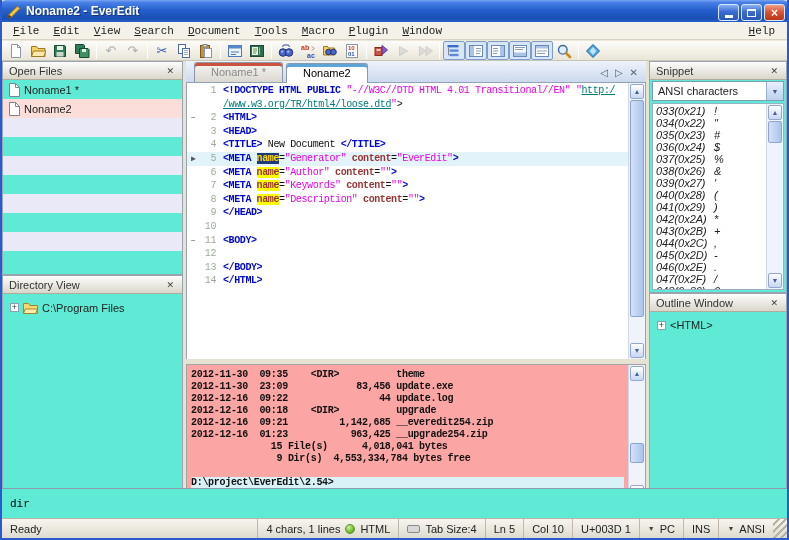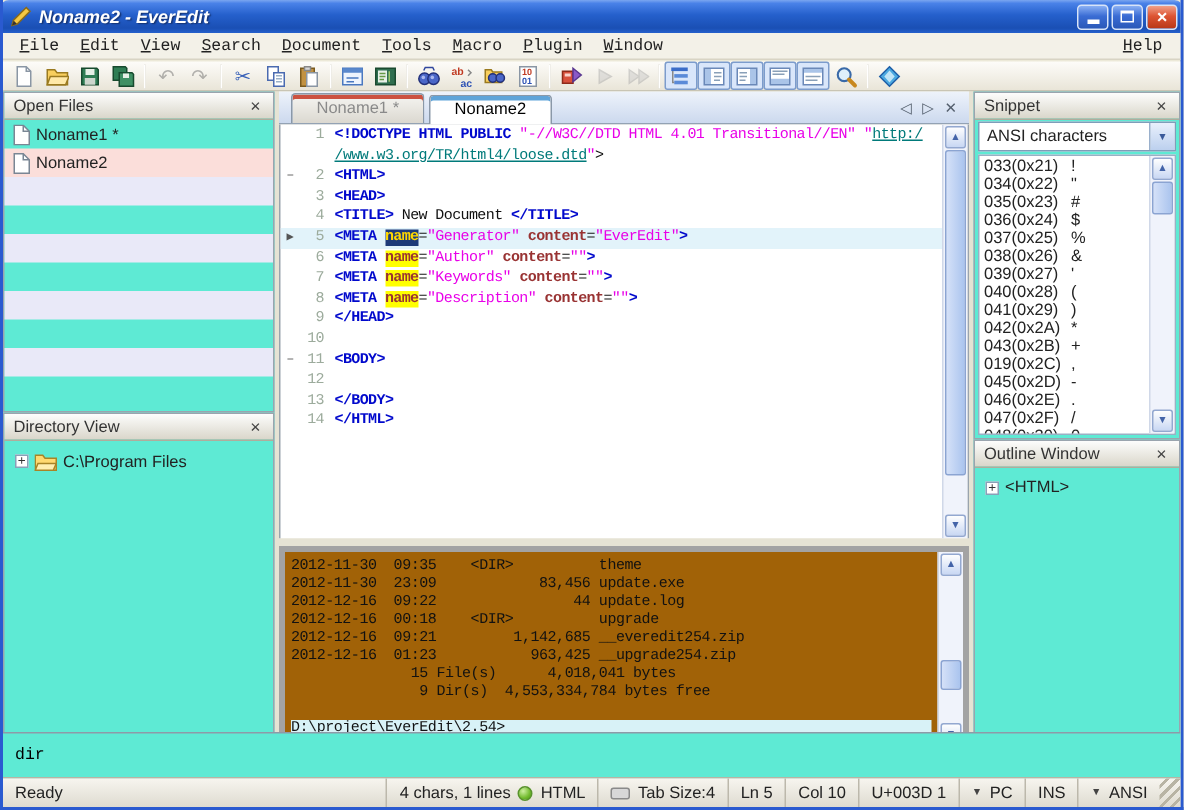--- a/index.html
+++ b/index.html
@@ -5,21 +5,21 @@
   * { margin:0; padding:0; box-sizing:border-box; }
   html,body { width:789px; height:540px; overflow:hidden; }
   body {
     font-family:"Liberation Sans", sans-serif; font-size:11px; color:#222;
     background:#ece9d8; position:relative;
     border-left:2px solid #2a5ad0; border-right:2px solid #2a5ad0; border-bottom:2px solid #2a5ad0;
   }
   
   .titlebar { position:absolute; top:0; left:-2px; right:-2px; height:22px;
     background:linear-gradient(180deg,#7ba6f0 0%,#4a82e8 10%,#2560cc 45%,#1a4fb4 85%,#2560cc 100%);
-    display:flex; align-items:center; padding:4px 4px; border-radius:6px 6px 0 0;font-style:italic; }
+    display:flex; align-items:flex-start; padding:4px 4px; border-radius:6px 6px 0 0; }
   .titlebar .ticon { width:16px; height:16px; margin:0 4px 0 2px; }
   .titlebar .ttext { color:#fff; font-weight:bold; font-size:12px; text-shadow:1px 1px 1px #14316e; flex:1; }
   .winbtns { display:flex; gap:2px; }
   .wbtn { width:21px; height:17px; border-radius:3px; border:1px solid #d8e4f8;
     background:linear-gradient(180deg,#8ab0f4,#3a6cd4 45%,#2a58b8); display:flex; align-items:center; justify-content:center; }
   .wbtn.close { background:linear-gradient(180deg,#f0a088,#dd5433 45%,#b83818); }
   .wbtn .minbar { width:8px; height:3px; background:#fff; margin-top:7px; }
   .wbtn .maxbox { width:9px; height:8px; border:1px solid #fff; border-top:2px solid #fff; }
   .wbtn.close span { color:#fff; font-weight:bold; font-size:12px; line-height:12px; }
   
@@ -75,33 +75,33 @@
   .ed-row .fold { display:inline-block; width:13px; text-align:center; color:#555; font-size:8px; letter-spacing:0; }
   .ed-row .num { display:inline-block; width:23px; text-align:right; padding-right:7px; color:#9cab9c; }
   .sg-tag  { color:#0008cc; font-weight:bold; }
   .sg-str  { color:#e800e8; }
   .sg-url  { color:#007a7a; text-decoration:underline; }
   .sg-txt  { color:#101010; }
   .sg-attr { color:#993333; font-weight:bold; }
   .sg-sel  { background:#1e3a78; color:#ffd800; font-weight:bold; }
   .sg-hl   { background:#ffff00; color:#993333; font-weight:bold; }
   .hsplit { position:absolute; top:298px; left:0; right:0; height:5px; background:#e6e3d4; }
-  .console { position:absolute; top:303px; left:0; right:0; bottom:0; background:#a16207; border:4px solid #a3a3a3; overflow:hidden; }
+  .console { position:absolute; top:303px; left:0; right:0; bottom:0; background:#fca5a5; border:1px solid #a3a3a3; overflow:hidden;font-weight:bold; }
   .console-out { position:absolute; inset:2px 17px 0 0; padding:2px 4px 0; overflow:hidden; }
   .con-line { height:12px; line-height:12px; white-space:pre;
     font-family:"Liberation Mono", monospace; font-size:10px; letter-spacing:-0.3px; color:#111; }
   .con-line.prompt { background:#d8f2f7; }
   .snippet { left:647px; top:0; right:0; height:232px; }
   .combo { position:absolute; top:19px; left:2px; right:2px; height:20px; border:1px solid #7f9db9;
     background:#fff; display:flex; align-items:center; padding-left:5px; }
   .combo-btn { margin-left:auto; width:17px; height:18px; border-left:1px solid #9ab0cc;
     background:linear-gradient(180deg,#e9f0fc,#bcd0ee); display:flex; align-items:center; justify-content:center;
     color:#3a5a9a; font-size:7px; }
   .sn-list { position:absolute; top:41px; left:2px; right:2px; bottom:2px; border:1px solid #9ab0c4; overflow:hidden; background:#fff; }
-  .sn-inner { position:absolute; inset:1px 17px 0 3px; overflow:hidden; }
+  .sn-inner { position:absolute; inset:1px 17px 0 3px; overflow:hidden;font-style:italic; }
   .sn-row { height:12px; line-height:12px; display:flex; }
   .sn-code { width:58px; }
   .sn-char { }
   .outline { left:647px; top:232px; right:0; bottom:0; }
   .outline .tree-row { font-family:"Liberation Sans",sans-serif; }
   
   .vscroll { position:absolute; top:0; right:0; bottom:0; width:17px; background:#f0f3fb; border-left:1px solid #d0d8e8; }
   .sb-btn { position:absolute; left:1px; right:1px; height:15px; border:1px solid #93a8d0; border-radius:2px;
     background:linear-gradient(180deg,#fefefe,#c8d7f3); color:#4464a8; font-size:7px; text-align:center; line-height:14px; }
   .sb-up { top:1px; } .sb-down { bottom:1px; }
@@ -481,21 +481,21 @@
           </div>
           <div class="sn-row">
             <span class="sn-code">042(0x2A)</span>
             <span class="sn-char">*</span>
           </div>
           <div class="sn-row">
             <span class="sn-code">043(0x2B)</span>
             <span class="sn-char">+</span>
           </div>
           <div class="sn-row">
-            <span class="sn-code">019(0x2C)</span>
+            <span class="sn-code">044(0x2C)</span>
             <span class="sn-char">,</span>
           </div>
           <div class="sn-row">
             <span class="sn-code">045(0x2D)</span>
             <span class="sn-char">-</span>
           </div>
           <div class="sn-row">
             <span class="sn-code">046(0x2E)</span>
             <span class="sn-char">.</span>
           </div>

